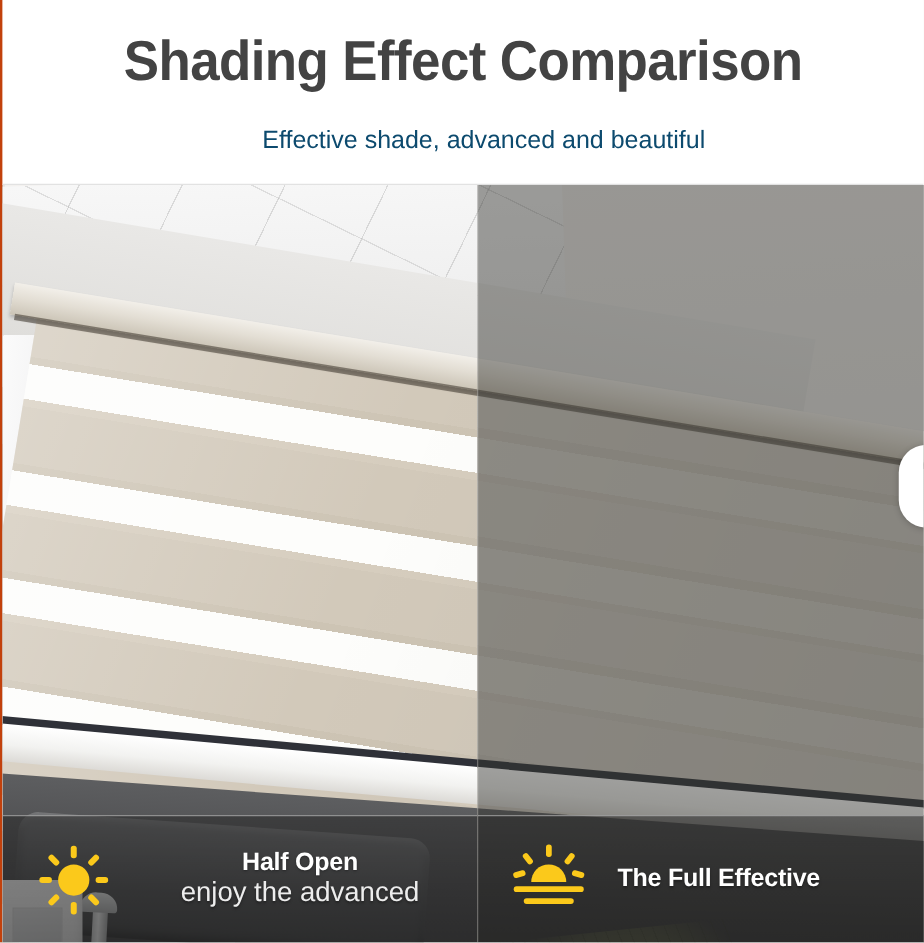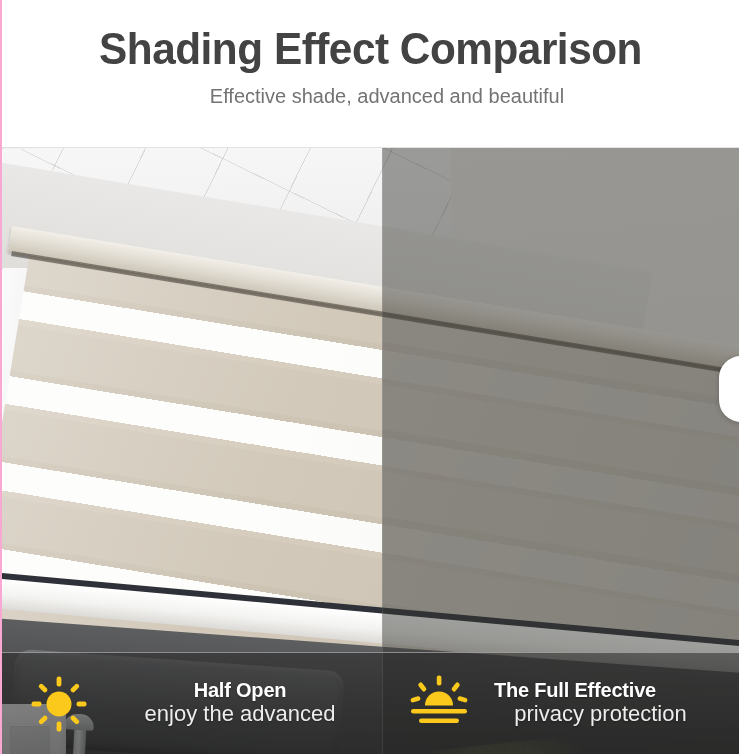--- a/index.html
+++ b/index.html
@@ -11,21 +11,21 @@
   body {
     font-family: "Liberation Sans", sans-serif;
   }
 
   .page {
     position: relative;
     width: 739px;
     height: 754px;
     overflow: hidden;
     background: #ffffff;
-    border-left: 2px solid #f9a8d4;
+    border-left: 2px solid #c2410c;
     box-sizing: border-box;
   }
 
   
   .header {
     position: absolute;
     left: 0; top: 0;
     width: 100%;
     height: 148px;
     background: #ffffff;
@@ -37,26 +37,26 @@
     padding-top: 26px;
     font-size: 45px;
     line-height: 1.0;
     font-weight: bold;
     color: #434343;
     letter-spacing: -0.5px;
     font-family: "Liberation Sans", sans-serif;
     transform: scaleX(0.94);
   }
   .header-sub {
-    margin: 0;
+    margin: 16px;
     padding-top: 14px;
     font-size: 20px;
     line-height: 1.1;
     font-weight: normal;
-    color: #737373;
+    color: #0c4a6e;
     font-family: "Liberation Sans", sans-serif;
     padding-left: 33px;
   }
   .header-rule {
     position: absolute;
     left: 0; bottom: 0;
     width: 100%;
     height: 1px;
     background: #e2e2e2;
   }
@@ -427,21 +427,20 @@
               <rect x="45.4" y="9.0" width="4.6" height="10" rx="2.1" transform="rotate(38 47.7 14)"></rect>
               <rect x="2.5" y="24.0" width="10" height="4.6" rx="2.1" transform="rotate(-16 7.5 26.3)"></rect>
               <rect x="49.5" y="24.0" width="10" height="4.6" rx="2.1" transform="rotate(16 54.5 26.3)"></rect>
               <rect x="3.0" y="36.0" width="56" height="4.6" rx="2.3"></rect>
               <rect x="11.0" y="45.5" width="40" height="4.6" rx="2.3"></rect>
             </g>
           </svg>
         </span>
         <span class="caption-text">
           <div class="caption-title">The Full Effective</div>
-          <div class="caption-sub">privacy protection</div>
         </span>
       </div>
     </div>
 
     <div class="split-line"></div>
 
     <div class="next-arrow"></div>
 
   </div>
 </div>

